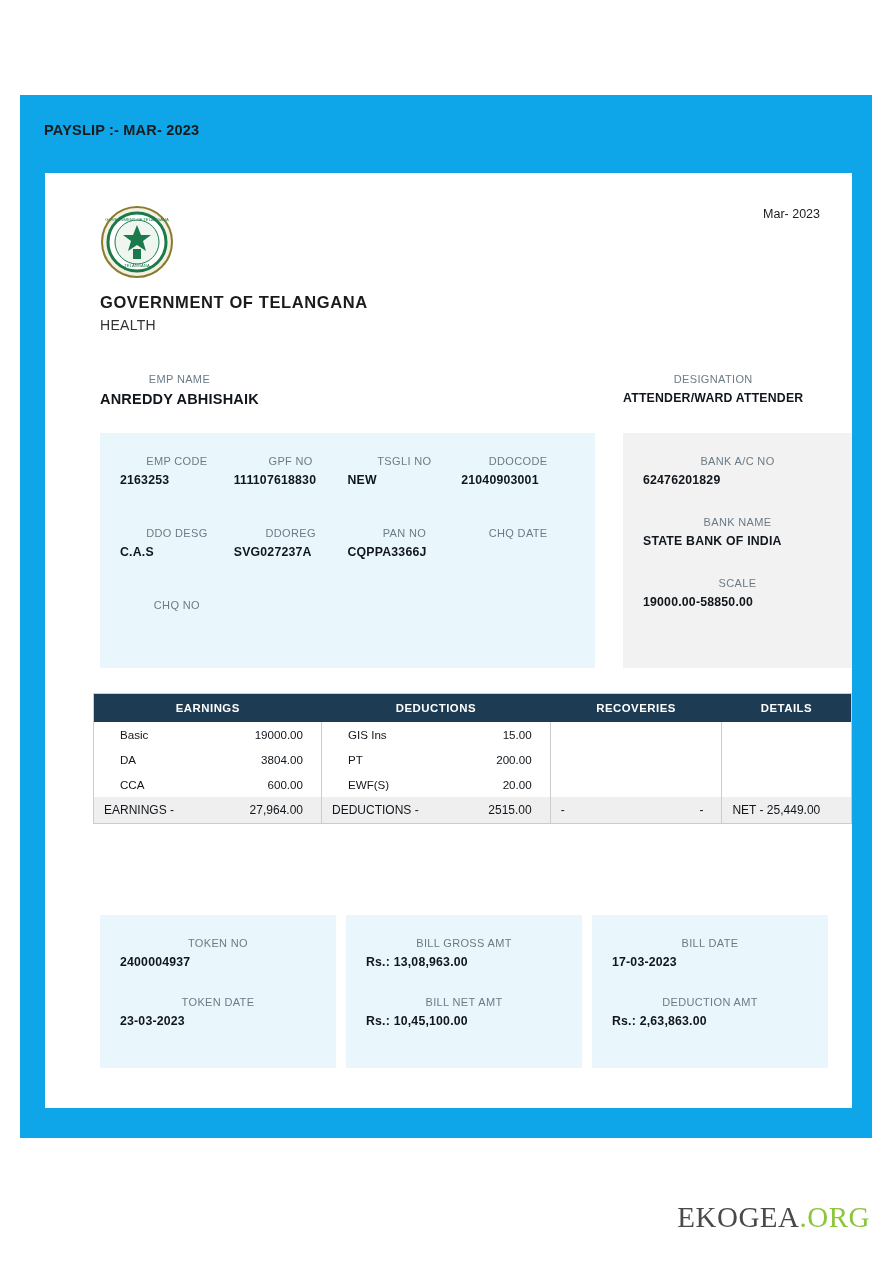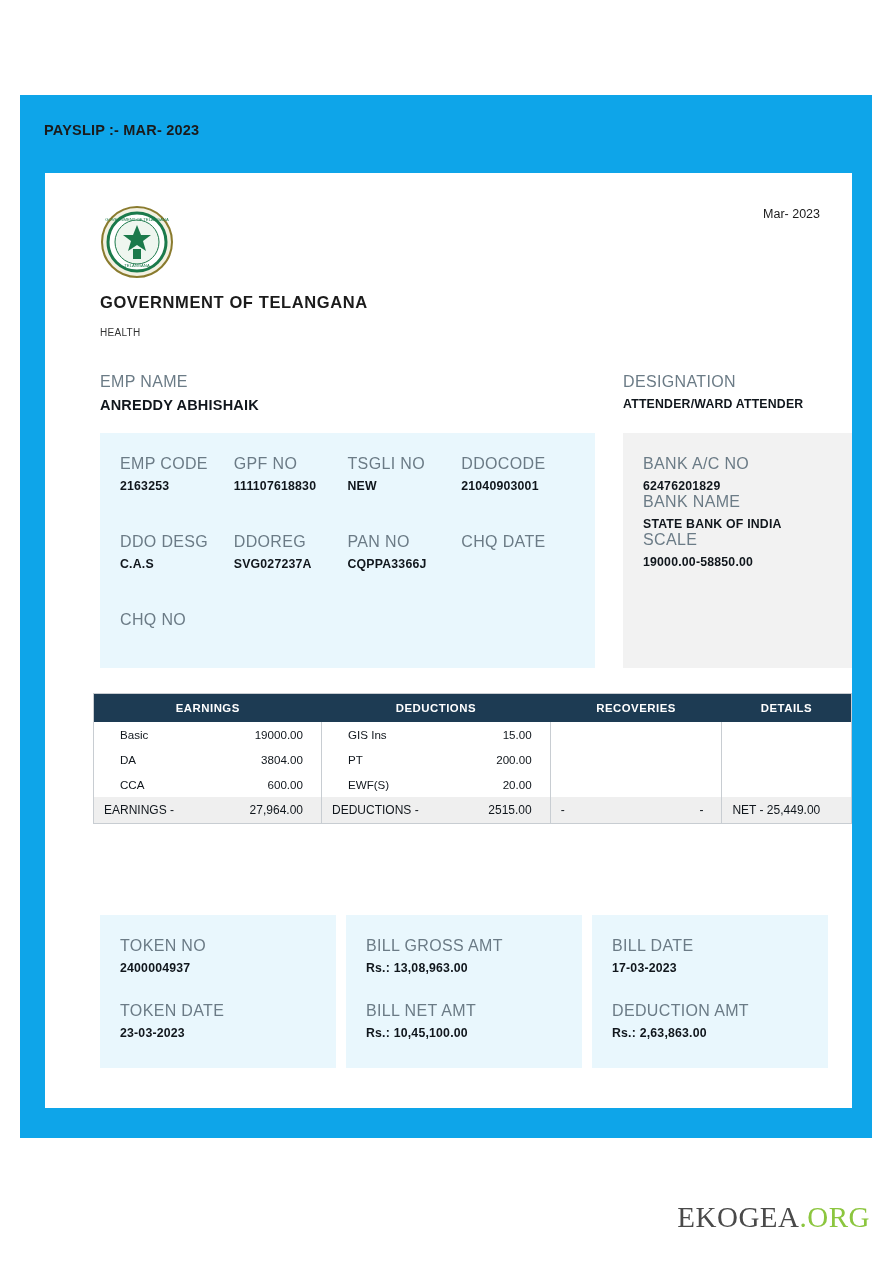--- a/index.html
+++ b/index.html
@@ -64,30 +64,30 @@
     top: 120px;
     font-size: 16.5px;
     font-weight: bold;
     color: #1b1b1b;
     letter-spacing: 0.6px;
   }
   .dept-name {
     position: absolute;
     left: 55px;
     top: 144px;
-    font-size: 10px;
+    font-size: 14px;
     color: #333;
     letter-spacing: 0.3px;
-    margin-top: 10px;
   }
   
   .lbl {
-    font-size: 16px;
+    font-size: 11px;
     color: #6b7b86;
     letter-spacing: 0.35px;
+    text-align: center;
   }
   .val {
     font-size: 12.3px;
     color: #10161c;
     font-weight: bold;
     letter-spacing: 0.2px;
     margin-top: 6px;
   }
   .emp-name-block { position: absolute; left: 55px; top: 200px; }
   .emp-name-block .val { font-size: 14.5px; }
@@ -114,20 +114,21 @@
   }
   .grid3 {
     display: grid;
     grid-template-columns: 1fr 1fr 1fr 1fr;
     row-gap: 40px;
     padding: 0 20px;
   }
   .grid1 {
     display: grid;
     grid-template-columns: 1fr;
+    row-gap: 29px;
     padding: 0 20px;
   }
   .cell .lbl { display:block; }
   .cell .val { display:block; }
 
   
   .table-wrap {
     position: absolute;
     left: 48px;
     top: 520px;

